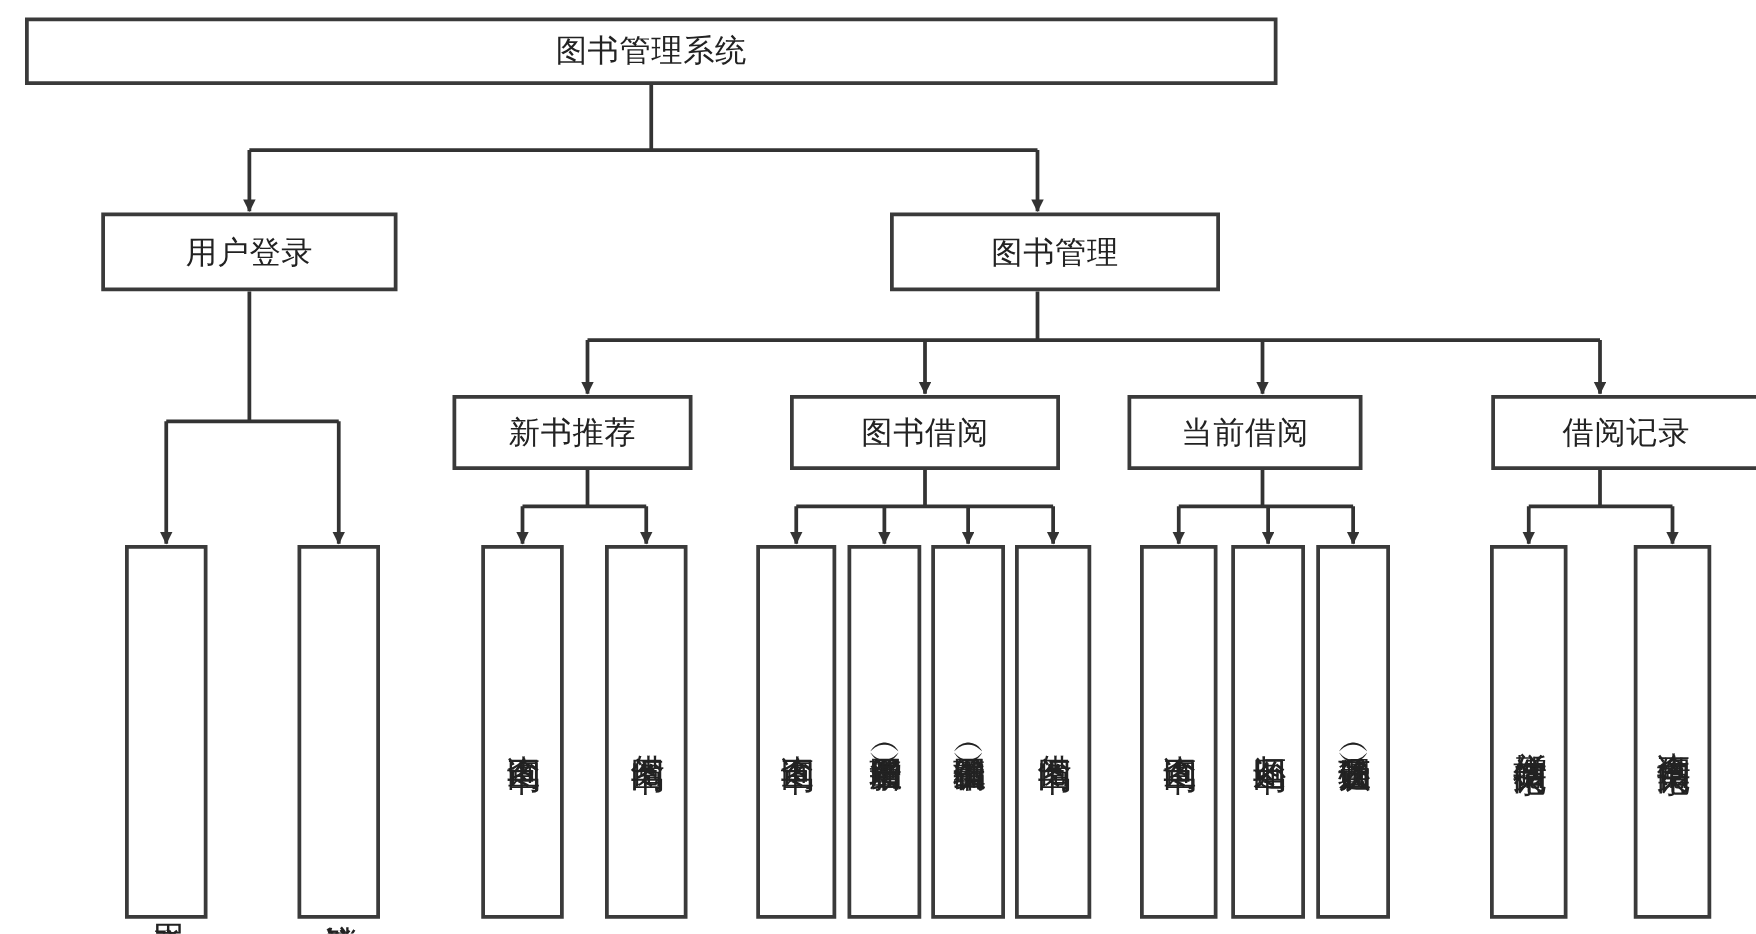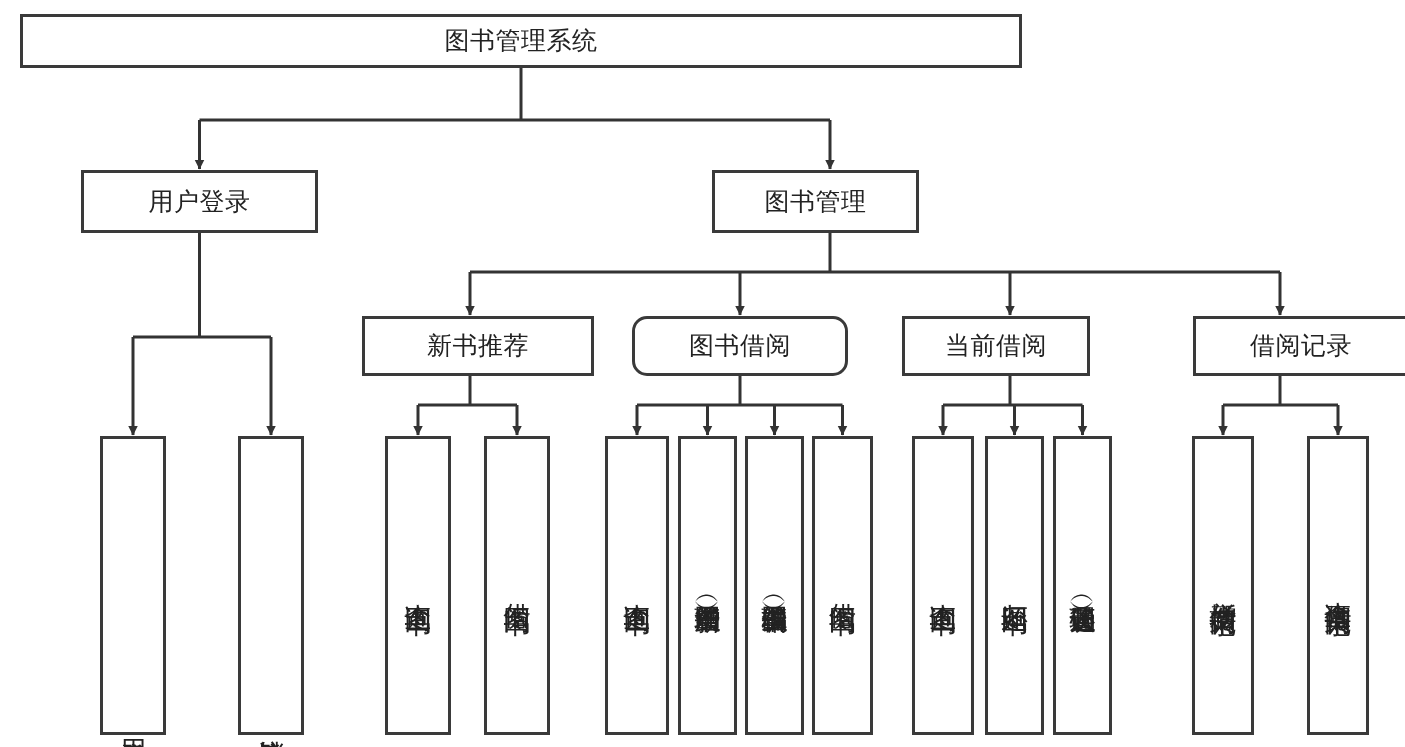--- a/index.html
+++ b/index.html
@@ -130,27 +130,27 @@
       </g>
   </svg>
 
   <div id="node-layer">
       <div class="node node-h node-root" style="left: 20px; top: 14px; width: 1002px; height: 54px;">
         <span class="node-label">图书管理系统</span>
       </div>
       <div class="node node-h" style="left: 81px; top: 170px; width: 237px; height: 63px;">
         <span class="node-label">用户登录</span>
       </div>
-      <div class="node node-h" style="left: 712px; top: 170px; width: 207px; height: 63px;">
+      <div class="node node-h" style="left: 712px; top: 170px; width: 264px; height: 63px;">
         <span class="node-label">图书管理</span>
       </div>
-      <div class="node node-h" style="left: 362px; top: 316px; width: 232px; height: 60px;">
+      <div class="node node-h" style="left: 362px; top: 316px; width: 192px; height: 60px;">
         <span class="node-label">新书推荐</span>
       </div>
-      <div class="node node-h" style="left: 632px; top: 316px; width: 216px; height: 60px; border-radius: 15px;">
+      <div class="node node-h" style="left: 632px; top: 316px; width: 216px; height: 60px;">
         <span class="node-label">图书借阅</span>
       </div>
       <div class="node node-h" style="left: 902px; top: 316px; width: 188px; height: 60px;">
         <span class="node-label">当前借阅</span>
       </div>
       <div class="node node-h" style="left: 1193px; top: 316px; width: 216px; height: 60px;">
         <span class="node-label">借阅记录</span>
       </div>
       <div class="node node-v align-bottom" style="left: 100px; top: 436px; width: 66px; height: 299px;">
         <span class="node-label">用户登录</span>

